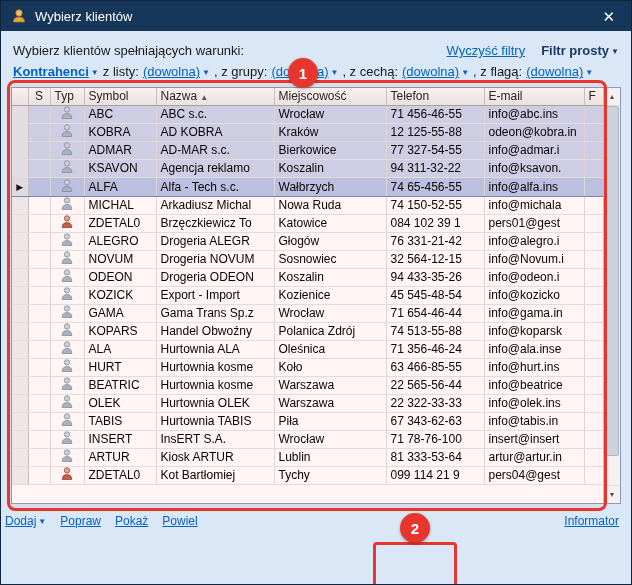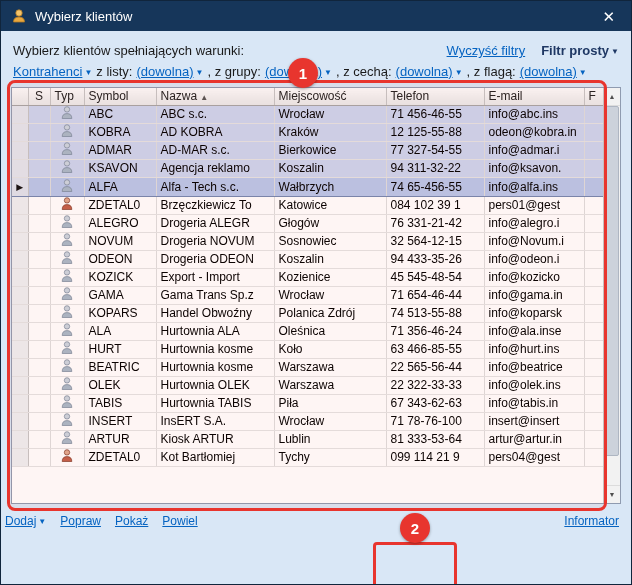--- a/index.html
+++ b/index.html
@@ -7,21 +7,21 @@
 
   
   .titlebar{position:absolute;left:0;top:0;width:100%;height:30px;background:#16365a;display:flex;align-items:center;padding:4px 10px;box-sizing:border-box;color:#fff;}
   .titlebar .ttl{font-size:13px;margin-left:8px;}
   .titlebar .close{margin-left:auto;font-size:15px;line-height:1;cursor:pointer;padding:2px 6px;color:#fff;}
 
   
   .row1{position:absolute;left:12px;right:12px;top:42px;height:17px;display:flex;align-items:flex-start;font-size:13px;color:#1a1a1a;}
   .row1 .spacer{flex:1;}
   .link{color:#0563c1;text-decoration:underline;cursor:pointer;}
-  .link.bold{font-weight:normal;}
+  .link.bold{font-weight:bold;}
   .nolink{color:#1a1a1a;}
   .caret{font-size:8px;text-decoration:none;display:inline-block;margin-left:2px;vertical-align:1px;}
   .caret.blue{color:#0563c1;}
   .caret.navy{color:#1f3864;}
   .simplefilter{color:#1f3864;font-weight:bold;cursor:pointer;margin-left:16px;}
   .row2{position:absolute;left:12px;right:12px;top:62px;height:17px;display:flex;align-items:center;font-size:13px;color:#1a1a1a;white-space:nowrap;}
   .row2 .seg{margin-right:4px;}
 
   
   .gridwrap{position:absolute;left:10px;top:86px;width:610px;height:417px;background:#fff;border:1px solid #8f9bb0;box-sizing:border-box;}
@@ -212,20 +212,34 @@
             <td class="c-nazwa">Alfa - Tech s.c.</td>
             <td class="c-city">Wałbrzych</td>
             <td class="c-phone">74 65-456-55</td>
             <td class="c-mail">info@alfa.ins</td>
             <td class="c-f"></td>
           </tr>
           <tr>
             <td class="c-marker"></td>
             <td class="c-s"></td>
             <td class="c-typ"><svg width="12" height="13" viewBox="0 0 12 13">
+                <circle cx="6" cy="3.4" r="2.7" fill="#ccd6e0" stroke="#76879a" stroke-width="0.7"></circle>
+                <path d="M1.2 12.5 Q1.2 7.6 6 7.6 Q10.8 7.6 10.8 12.5 Z" fill="#a9bac9" stroke="#76879a" stroke-width="0.7"></path>
+              </svg></td>
+            <td class="c-symbol">MICHAL</td>
+            <td class="c-nazwa">Arkadiusz Michal</td>
+            <td class="c-city">Nowa Ruda</td>
+            <td class="c-phone">74 150-52-55</td>
+            <td class="c-mail">info@michala</td>
+            <td class="c-f"></td>
+          </tr>
+          <tr>
+            <td class="c-marker"></td>
+            <td class="c-s"></td>
+            <td class="c-typ"><svg width="12" height="13" viewBox="0 0 12 13">
                 <circle cx="6" cy="3.4" r="2.7" fill="#e0a98f" stroke="#7e3a26" stroke-width="0.7"></circle>
                 <path d="M1.2 12.5 Q1.2 7.6 6 7.6 Q10.8 7.6 10.8 12.5 Z" fill="#c2604a" stroke="#7e3a26" stroke-width="0.7"></path>
               </svg></td>
             <td class="c-symbol">ZDETAL0</td>
             <td class="c-nazwa">Brzęczkiewicz To</td>
             <td class="c-city">Katowice</td>
             <td class="c-phone">084 102 39 1</td>
             <td class="c-mail">pers01@gest</td>
             <td class="c-f"></td>
           </tr>

